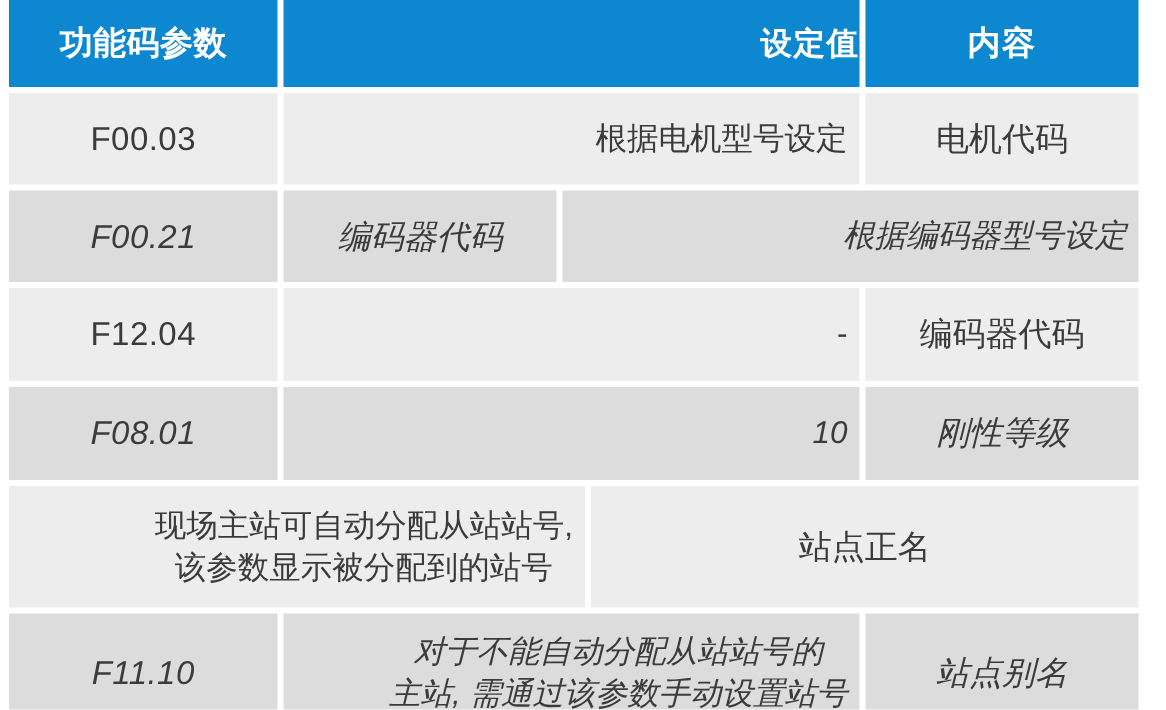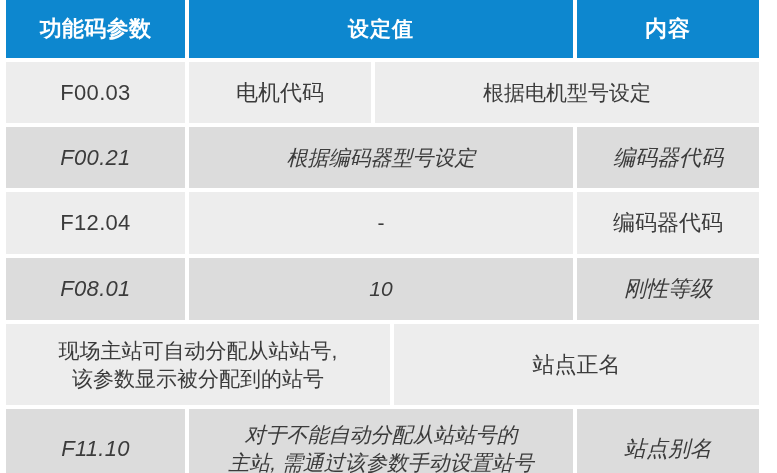--- a/index.html
+++ b/index.html
@@ -41,21 +41,21 @@
   .cell {
     display: flex;
     align-items: center;
     justify-content: center;
     text-align: center;
     box-sizing: border-box;
     overflow: hidden;
   }
 
   .col-code   { flex: 0 0 179px; }
-  .col-value  { flex: 0 0 384px; }
+  .col-value  { flex: 0 0 384px; justify-content: flex-end; }
   .col-desc   { flex: 1 1 auto; text-align: right; }
 
   
   .t-row.header .cell {
     background: #0d87cf;
     color: #ffffff;
     font-weight: bold;
     font-size: 25px;
     letter-spacing: 1px;
     height: 58px;
@@ -103,37 +103,37 @@
     </div>
     <div class="cell col-desc">
       <span class="cell-text">内容</span>
     </div>
   </div>
 
   <div class="t-row data odd r1">
     <div class="cell col-code">
       <span class="cell-text">F00.03</span>
     </div>
+    <div class="cell col-value">
+      <span class="cell-text">根据电机型号设定</span>
+    </div>
     <div class="cell col-desc">
       <span class="cell-text">电机代码</span>
-    </div>
-    <div class="cell col-value">
-      <span class="cell-text">根据电机型号设定</span>
     </div>
   </div>
 
   <div class="t-row data even r2">
     <div class="cell col-code">
       <span class="cell-text">F00.21</span>
     </div>
+    <div class="cell col-desc">
+      <span class="cell-text">编码器代码</span>
+    </div>
     <div class="cell col-value">
       <span class="cell-text">根据编码器型号设定</span>
-    </div>
-    <div class="cell col-desc">
-      <span class="cell-text">编码器代码</span>
     </div>
   </div>
 
   <div class="t-row data odd r3">
     <div class="cell col-code">
       <span class="cell-text">F12.04</span>
     </div>
     <div class="cell col-value">
       <span class="cell-text">-</span>
     </div>

